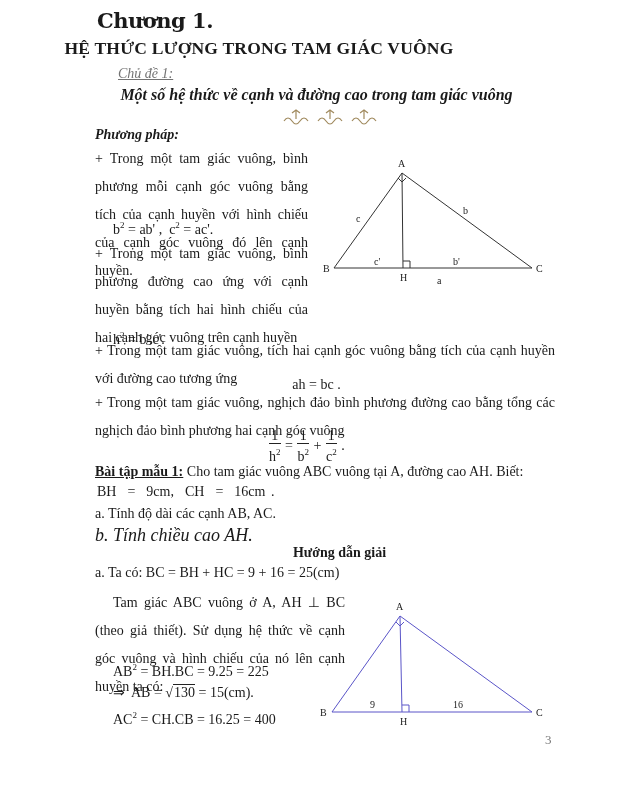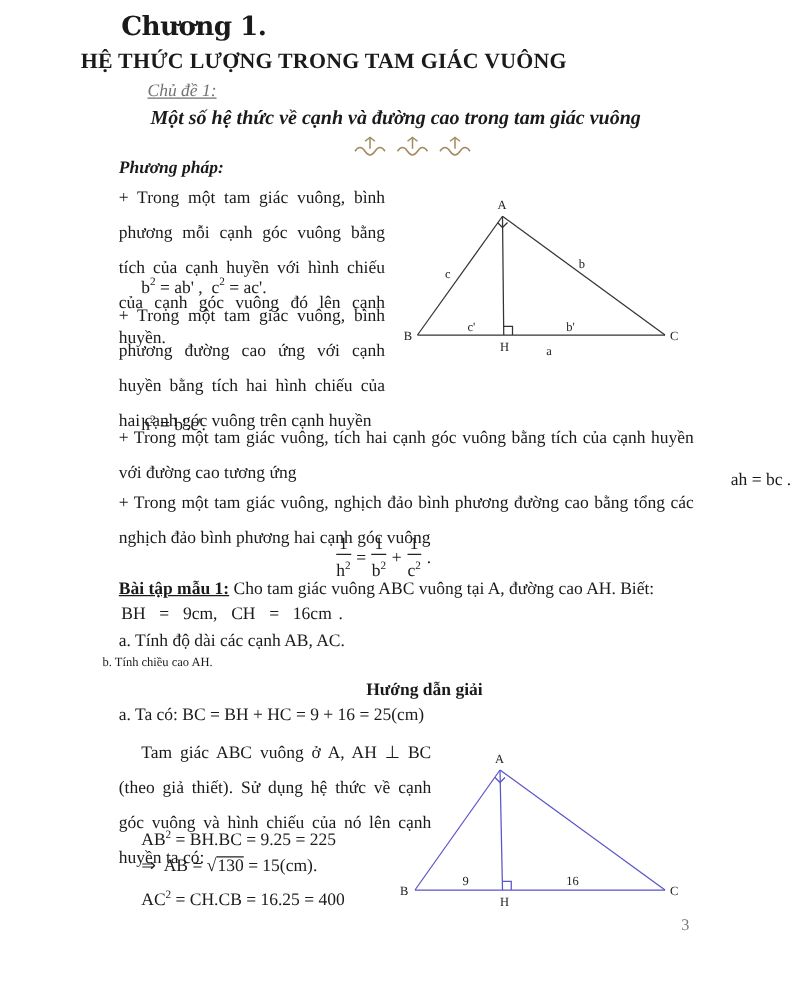--- a/index.html
+++ b/index.html
@@ -15,28 +15,28 @@
   .topic-title { left: 0; width: 633px; top: 86px; text-align: center; font-size: 16px;
                  font-style: italic; font-weight: bold; }
   .ornament { left: 280px; top: 107px; width: 100px; height: 20px; }
   .method-label { left: 95px; top: 127px; font-size: 14px; font-style: italic; font-weight: bold; }
   .para { font-size: 14px; line-height: 28px; text-align: justify; }
   .p1 { left: 95px; top: 145px; width: 213px; }
   .f1 { left: 113px; top: 220px; font-size: 14px; }
   .p2 { left: 95px; top: 240px; width: 213px; }
   .f2 { left: 113px; top: 330px; font-size: 14px; }
   .p3 { left: 95px; top: 337px; width: 460px; }
-  .f3 { left: 0; width: 633px; text-align: right; top: 377px; font-size: 14px; }
+  .f3 { left: 0; width: 633px; text-align: center; top: 377px; font-size: 14px; }
   .p4 { left: 95px; top: 389px; width: 460px; }
   .f4 { left: 268px; top: 428px; font-size: 14px; }
   .ex-title { left: 95px; top: 464px; font-size: 14px; }
   .ex-title b { font-weight: bold; text-decoration: underline; }
   .ex-given { left: 97px; top: 484px; font-size: 14px; word-spacing: 2px; }
   .ex-a { left: 95px; top: 506px; font-size: 14px; }
-  .ex-b { left: 82px; top: 525px; font-size: 10px; }
+  .ex-b { left: 95px; top: 525px; font-size: 18px; font-style: italic; }
   .sol-title { left: 0; width: 633px; text-align: center; top: 545px; font-size: 14px; font-weight: bold; margin-left: 23px; }
   .sol-a { left: 95px; top: 565px; font-size: 14px; }
   .p5 { left: 95px; top: 589px; width: 250px; text-indent: 18px; }
   .f5 { left: 113px; top: 662px; font-size: 14px; }
   .f6 { left: 113px; top: 684px; font-size: 14px; }
   .f7 { left: 113px; top: 710px; font-size: 14px; }
   .page-num { left: 545px; top: 732px; font-size: 13px; color: #777; }
   sup { font-size: 9px; vertical-align: 6px; }
   .frac { display: inline-block; vertical-align: middle; text-align: center; margin: 0 1px; }
   .frac .num { display: block; border-bottom: 1px solid #222; padding: 0 2px; line-height: 15px; }

